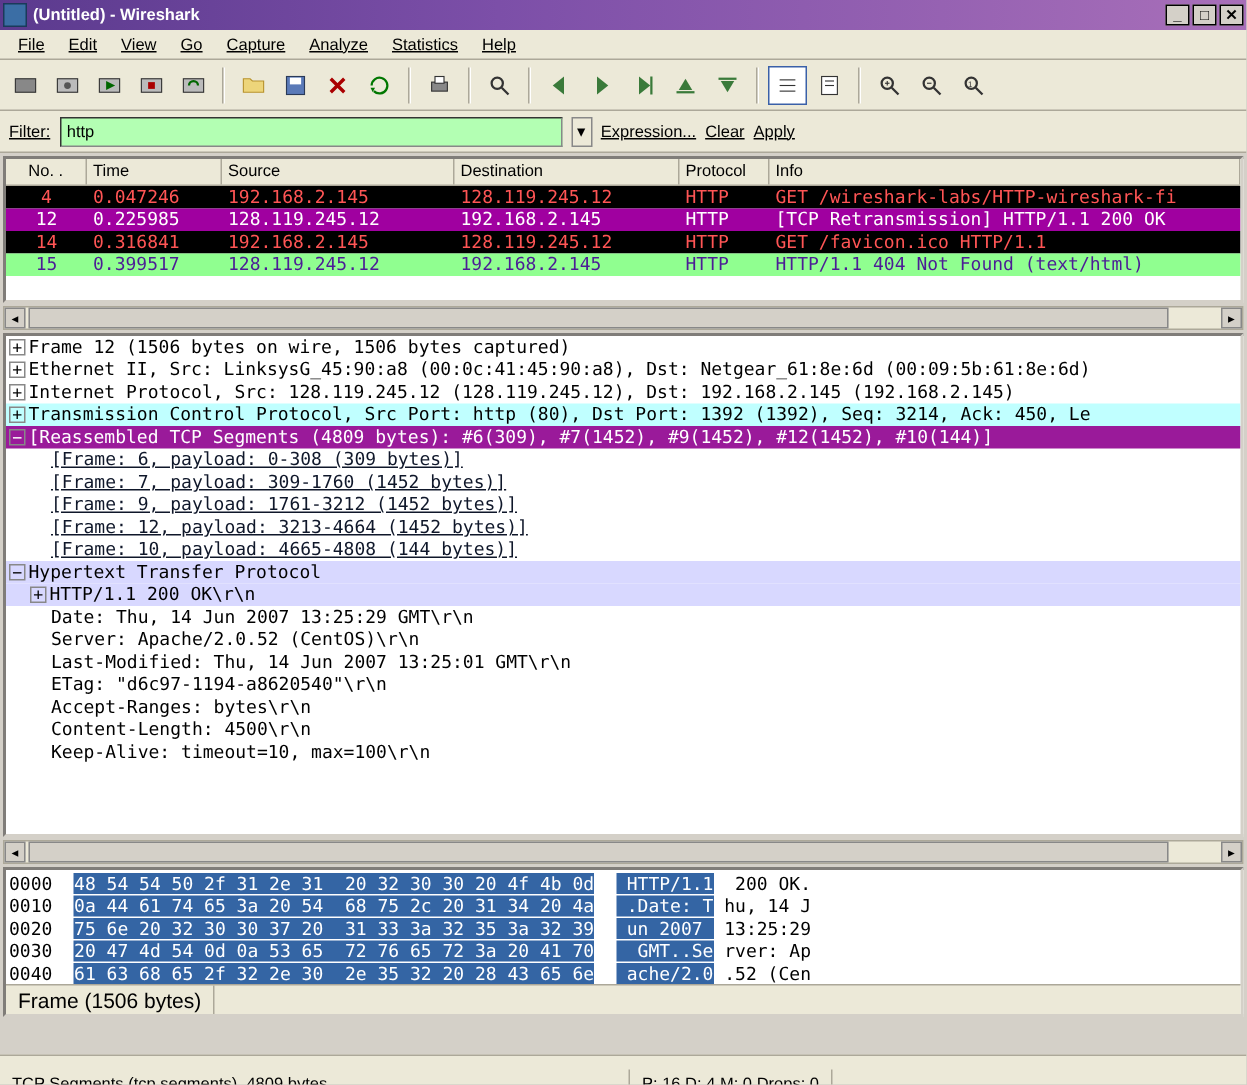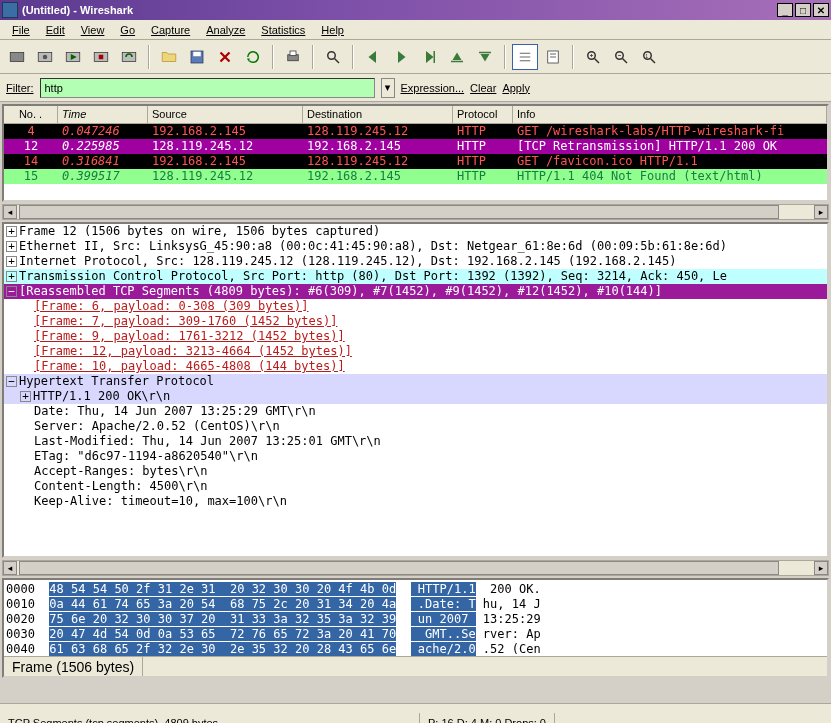--- a/index.html
+++ b/index.html
@@ -108,21 +108,21 @@
 }
 .pkthead .col {
   border-right: 1px solid #aca899;
   padding: 2px 4px;
   font-size: 11px;
 }
 .pktrows { font-family: "Lucida Console","Consolas",monospace; font-size: 12px; }
 .pktrow { display: flex; height: 15px; }
 .pktrow .cell { padding: 0 4px; white-space: nowrap; overflow: hidden; }
 .col-no { width: 54px; text-align: center; }
-.col-time { width: 90px; font-style: italic; }
+.col-time { width: 90px; }
 .col-src { width: 155px; }
 .col-dst { width: 150px; }
 .col-proto { width: 60px; }
 .col-info { flex: 1; }
 
 .hscroll {
   height: 16px;
   background: #ece9d8;
   margin: 0 2px 2px 2px;
   border: 1px solid #aca899;
@@ -141,21 +141,21 @@
   font-family: "Lucida Console","Consolas",monospace;
   font-size: 12px;
 }
 .drow { white-space: pre; padding: 0 2px; height: 15px; line-height: 15px; }
 .drow.sel-tcp { background: #c0ffff; }
 .drow.sel-reasm { background: #9a1a9a; color: #fff; }
 .drow.sel-http { background: #d8d8ff; }
 .drow .exp { display:inline-block; width:11px; height:11px; border:1px solid #888; text-align:center; line-height:9px; font-size:11px; margin-right:2px; font-family: monospace; vertical-align: middle; } 
 .drow .ind1 { padding-left: 14px; }
 .drow .ind2 { padding-left: 28px; }
-.drow a { color: #b91c1c; text-decoration: underline; }
+.drow a { color: #0f172a; text-decoration: underline; }
 
 .hexpane {
   background: #fff;
   border: 2px inset #d4d0c8;
   margin: 2px;
   height: 100px;
   font-family: "Lucida Console","Consolas",monospace;
   font-size: 12px;
   position: relative;
 }
@@ -376,21 +376,21 @@
         <div class="cell col-info">[TCP Retransmission] HTTP/1.1 200 OK</div>
       </div>
       <div class="pktrow" style="background: rgb(0, 0, 0); color: rgb(255, 85, 85);">
         <div class="cell col-no">14</div>
         <div class="cell col-time">0.316841</div>
         <div class="cell col-src">192.168.2.145</div>
         <div class="cell col-dst">128.119.245.12</div>
         <div class="cell col-proto">HTTP</div>
         <div class="cell col-info">GET /favicon.ico HTTP/1.1</div>
       </div>
-      <div class="pktrow" style="background: rgb(144, 255, 144); color: #15803d;">
+      <div class="pktrow" style="background: rgb(144, 255, 144); color: #4c1d95;">
         <div class="cell col-no">15</div>
         <div class="cell col-time">0.399517</div>
         <div class="cell col-src">128.119.245.12</div>
         <div class="cell col-dst">192.168.2.145</div>
         <div class="cell col-proto">HTTP</div>
         <div class="cell col-info">HTTP/1.1 404 Not Found (text/html)</div>
       </div>
     </div>
 </div>
 <div class="hscroll">

